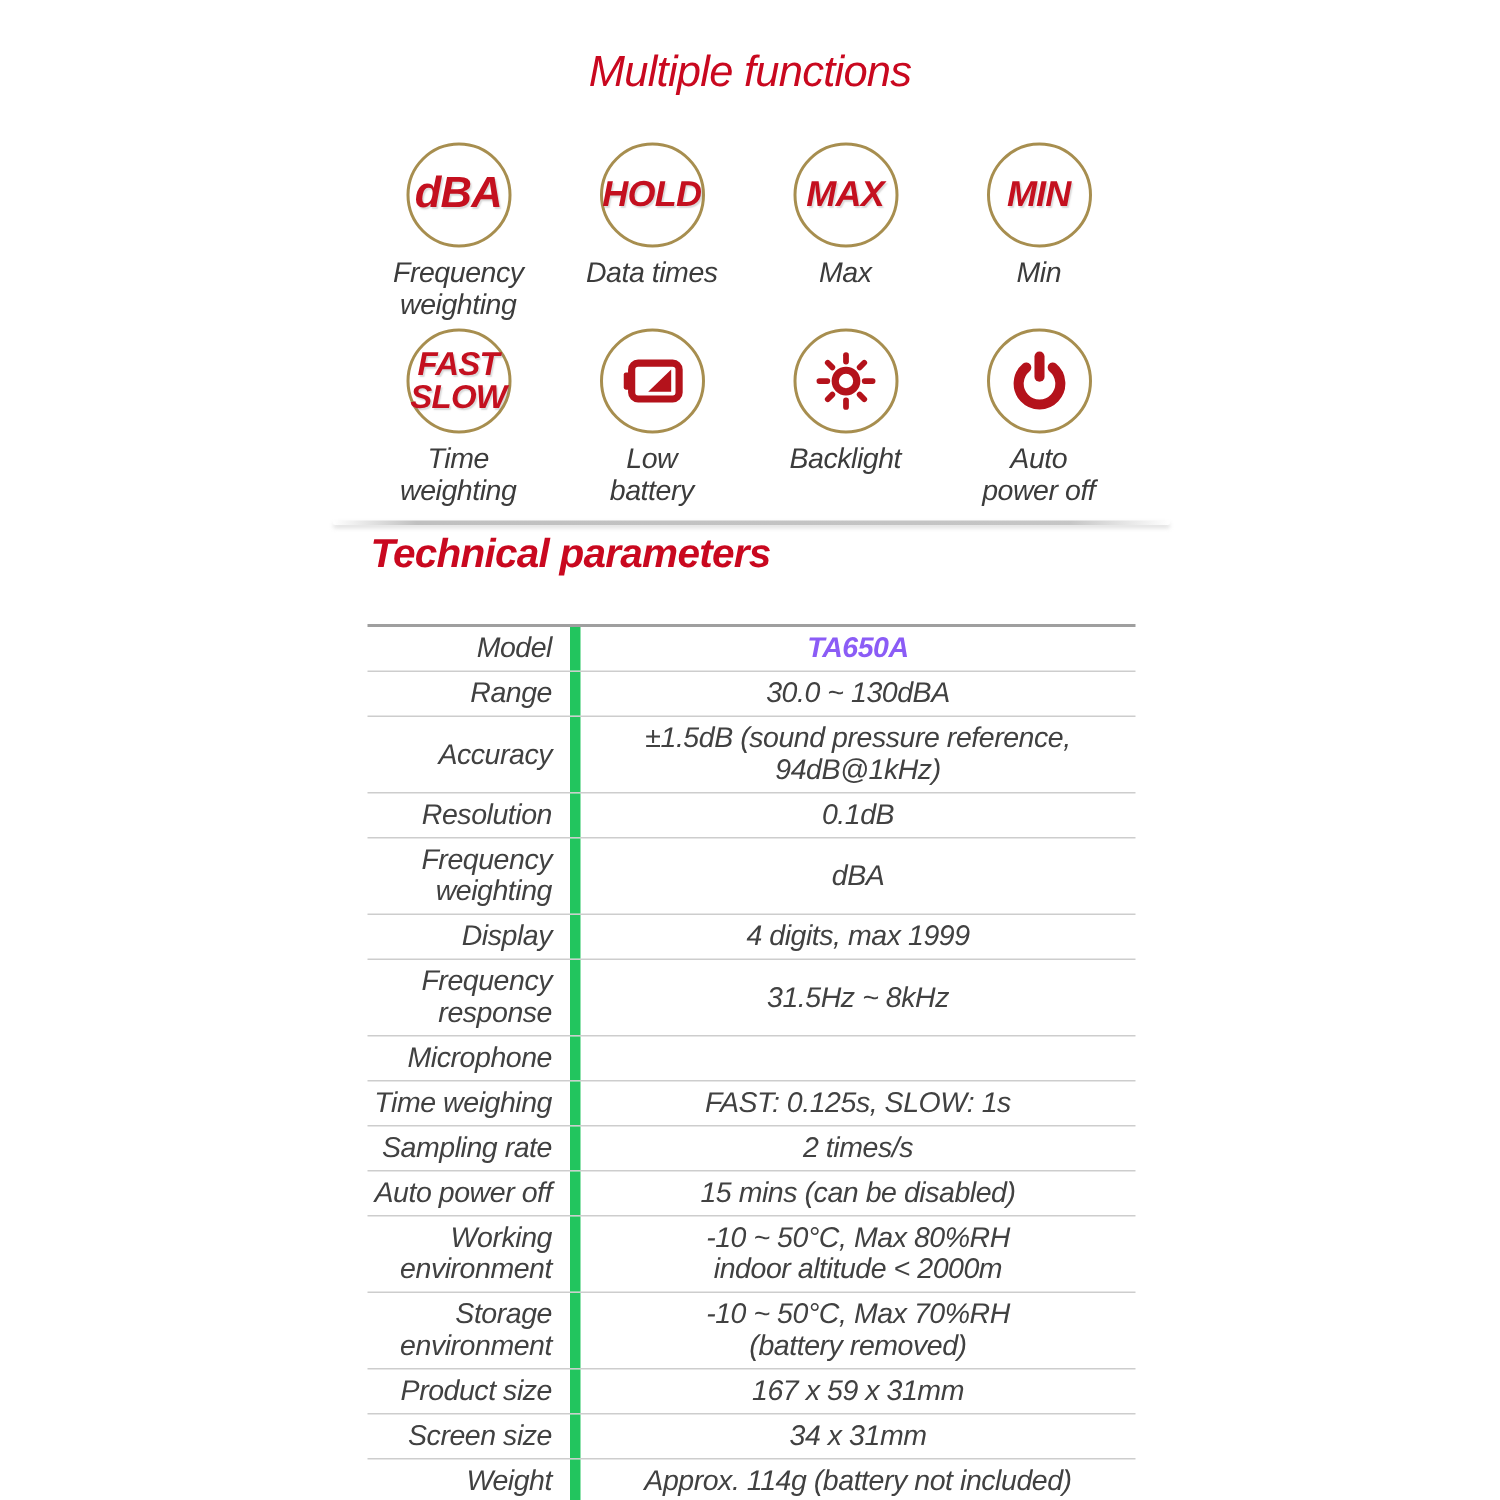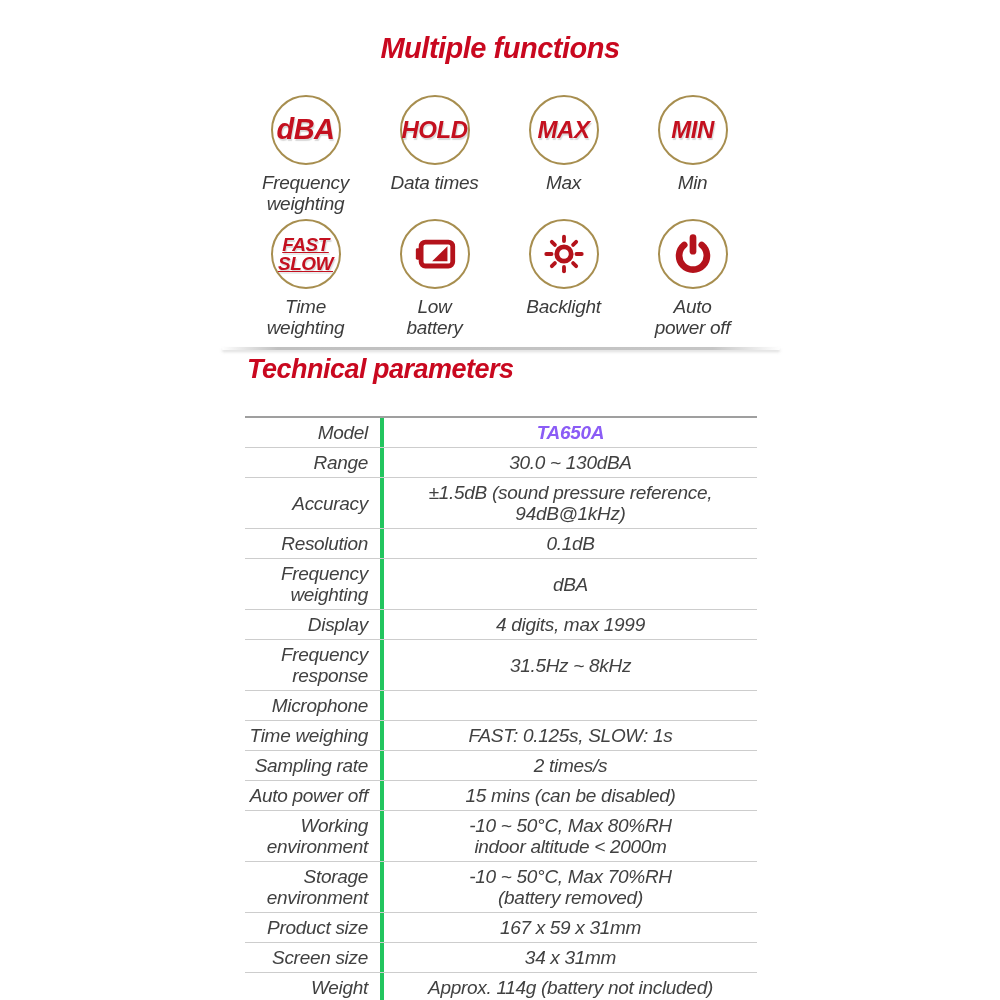--- a/index.html
+++ b/index.html
@@ -5,42 +5,42 @@
   html,body{margin:0;padding:0;}
   body{
     width:1000px;height:1000px;position:relative;background:#ffffff;
     font-family:"Liberation Sans",sans-serif;overflow:hidden;
   }
   .pre{white-space:pre-line;}
 
   
   .fn-title{
     position:absolute;top:32px;left:0;width:1000px;text-align:center;
-    font-size:29px;font-weight:700;font-style:italic;color:#c9081f;
+    font-size:29px;font-weight:400;font-style:italic;color:#c9081f;
     letter-spacing:-0.5px;
   }
   .features-grid{
     position:absolute;left:241px;top:95px;width:516px;
     display:grid;grid-template-columns:repeat(4,1fr);grid-auto-rows:124px;
   }
   .feature{display:flex;flex-direction:column;align-items:center;}
   .circle{
     width:70px;height:70px;border-radius:50%;
     border:2px solid #a78e4f;box-sizing:border-box;
     display:flex;align-items:center;justify-content:center;
     background:#fff;flex:0 0 auto;
   }
   .badge{
     font-style:italic;font-weight:700;color:#c4101f;
     letter-spacing:-0.5px;text-align:center;line-height:0.95;
     text-shadow:1px 1.5px 1px rgba(130,130,130,0.30);
   }
   .badge-lg{font-size:29px;}
   .badge-md{font-size:24px;}
-  .badge-sm{font-size:19px;line-height:1.0;text-decoration:underline;}
+  .badge-sm{font-size:22px;line-height:1.0;}
   .f-label{
     margin-top:7px;text-align:center;font-style:italic;
     font-size:19px;line-height:1.12;color:#3c3c3c;letter-spacing:-0.3px;
   }
   .icon-svg{display:block;}
 
   
   .divider{
     position:absolute;left:222px;top:347px;width:558px;height:3px;
     background:linear-gradient(90deg,rgba(140,140,140,0) 0%,rgba(140,140,140,0.55) 10%,rgba(150,150,150,0.55) 88%,rgba(150,150,150,0) 100%);
@@ -57,21 +57,21 @@
   .tech-table{
     position:absolute;left:245px;top:416px;width:512px;
     border-top:2px solid #9f9f9f;border-bottom:2px solid #9a9a9a;
     font-style:italic;color:#414141;font-size:19px;line-height:21px;
     letter-spacing:-0.3px;
   }
   .t-row{display:flex;border-bottom:1px solid #cdcdcd;}
   .t-row:last-child{border-bottom:none;}
   .t-label{
     width:123px;flex:0 0 auto;padding:4px 12px 4px 0;
-    border-right:4px solid #22c55e;
+    border-right:7px solid #22c55e;
     display:flex;align-items:center;justify-content:flex-end;
     text-align:right;
   }
   .t-value{
     flex:1;padding:4px 6px;display:flex;align-items:center;justify-content:center;
     text-align:center;
   }
   .t-bold{font-weight:700;color:#8b5cf6;}
 </style>
 </head>

